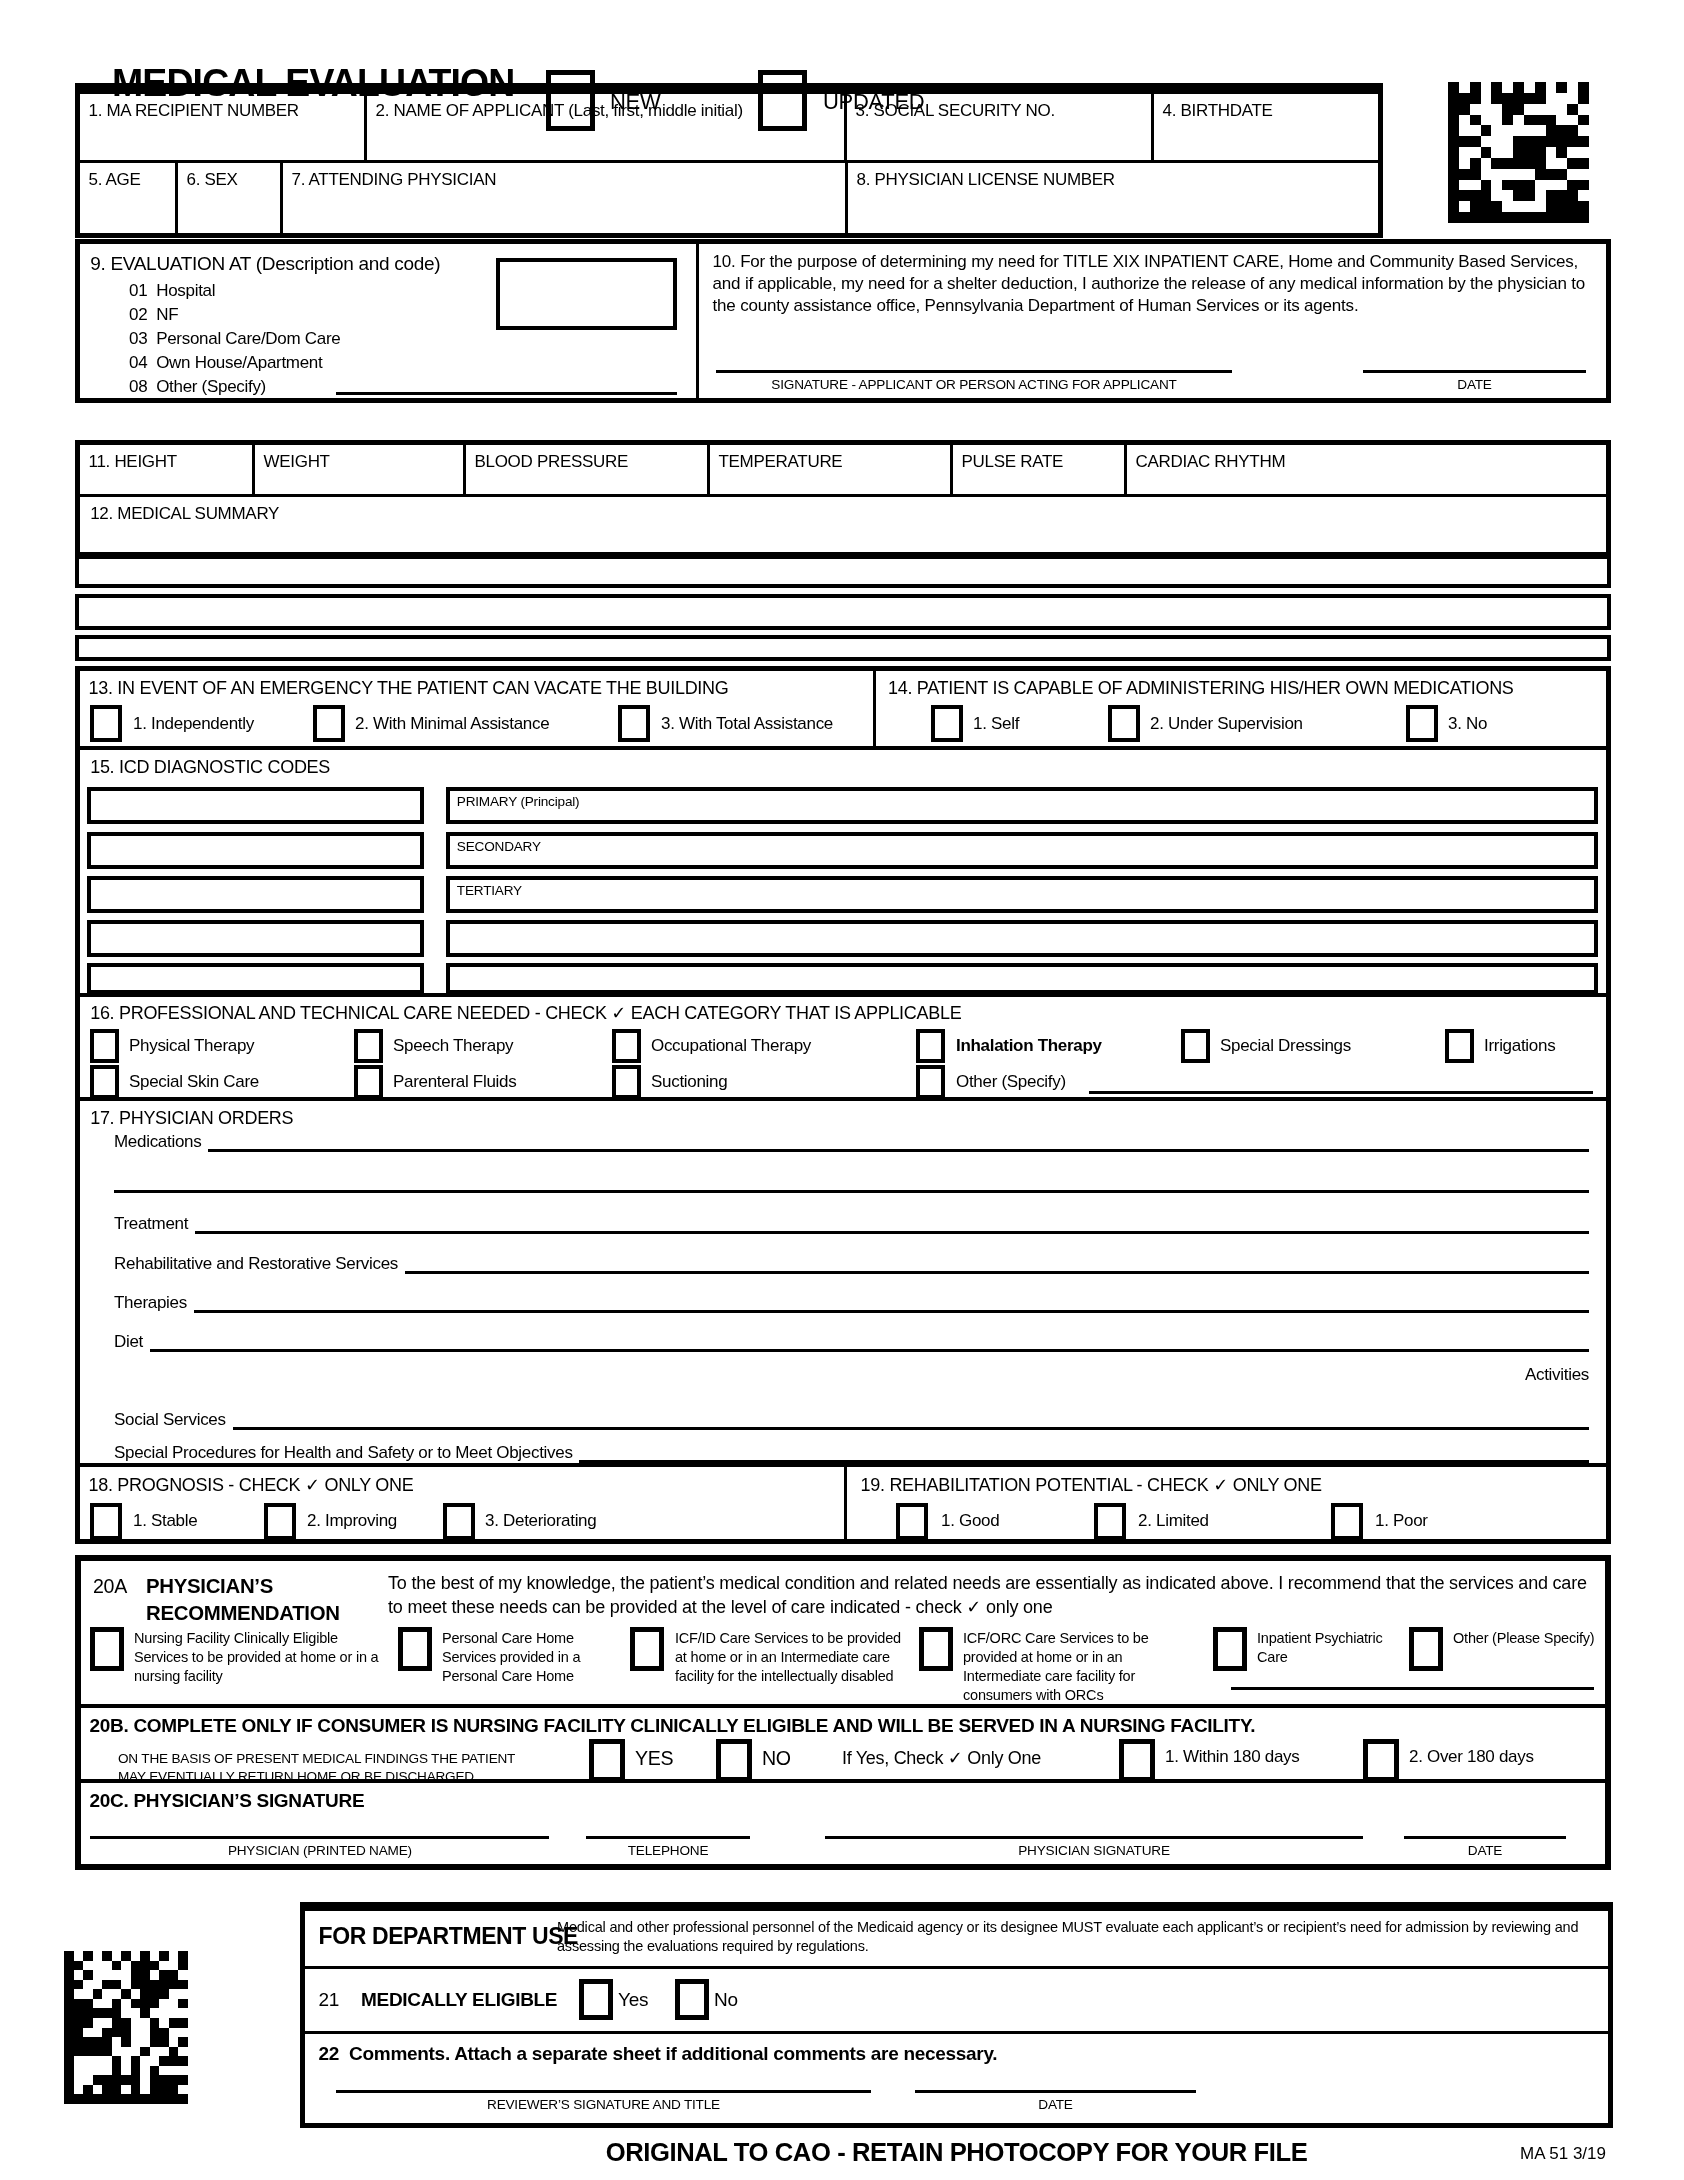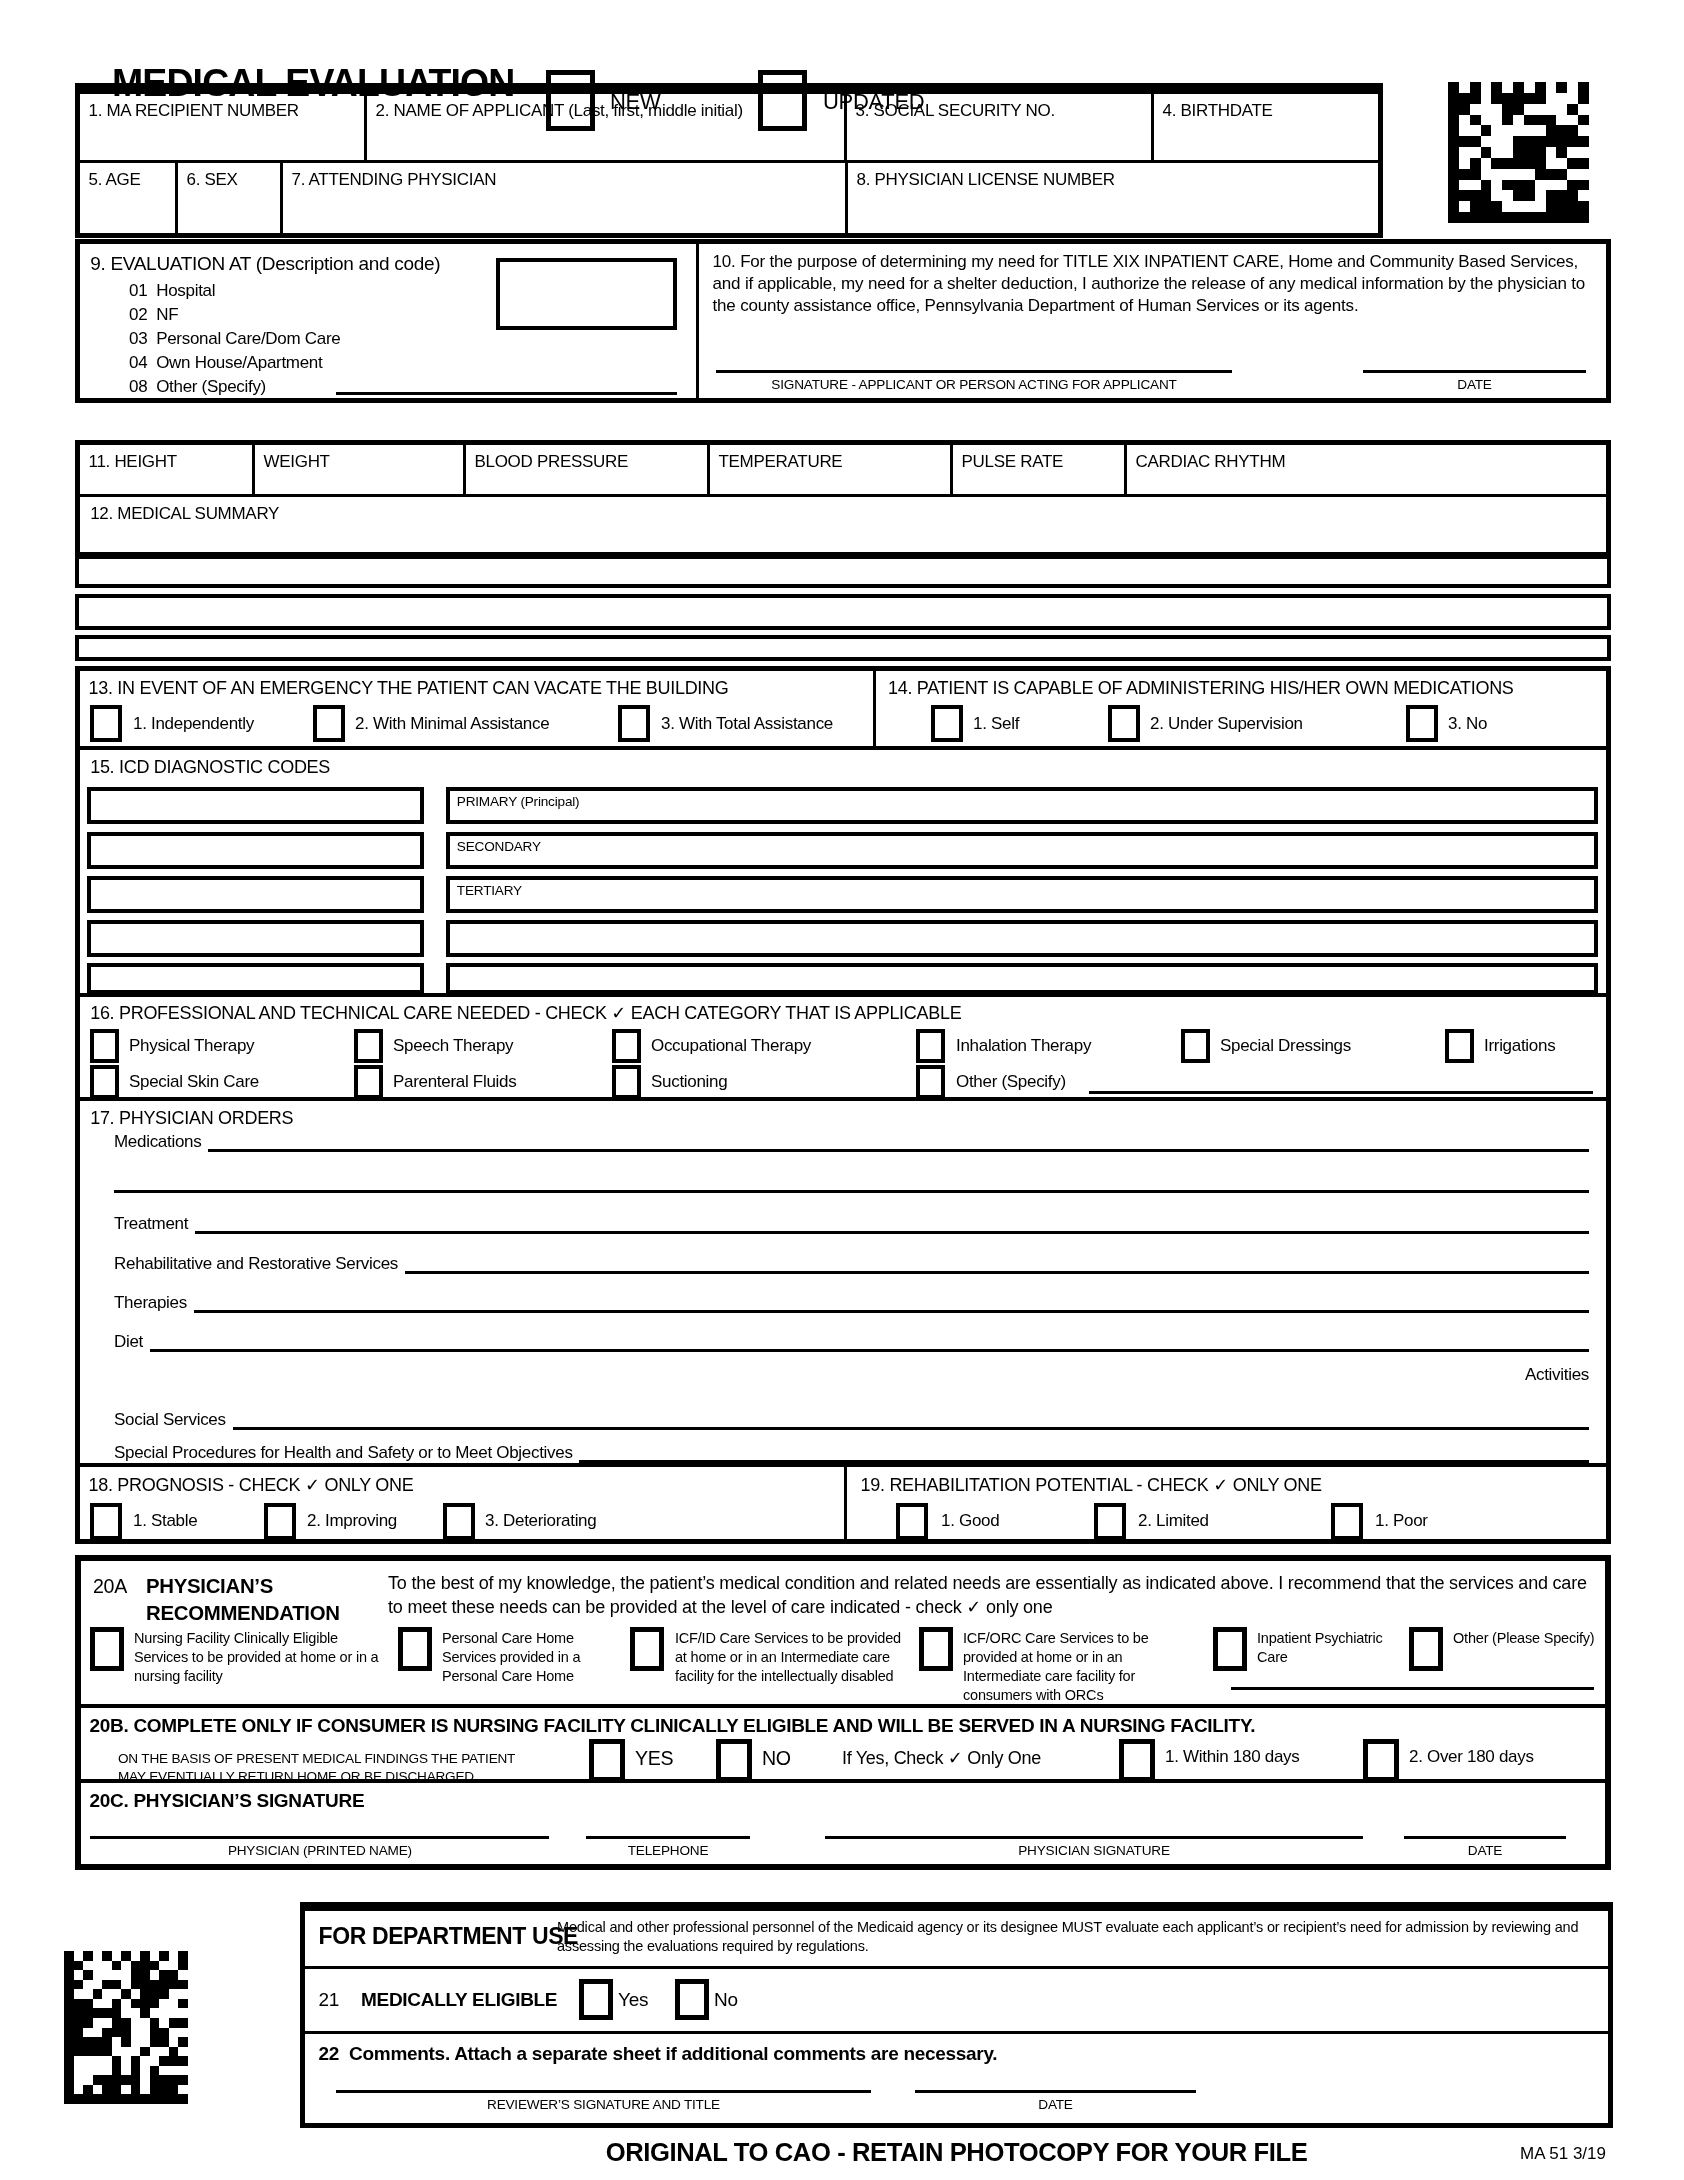--- a/index.html
+++ b/index.html
@@ -244,21 +244,21 @@
 
     <div class="sec t" style="height:104px;">
       <div class="abs lbl" style="left:10.2px;top:5.1px;font-size:18px;">16.  PROFESSIONAL AND TECHNICAL CARE NEEDED   - CHECK ✓ EACH CATEGORY THAT IS APPLICABLE</div>
       <span class="cb cb-sm abs" style="left:10.2px;top:32px;"></span>
       <div class="abs lbl" style="left:49px;top:39px;">Physical Therapy</div>
       <span class="cb cb-sm abs" style="left:274px;top:32px;"></span>
       <div class="abs lbl" style="left:313px;top:39px;">Speech Therapy</div>
       <span class="cb cb-sm abs" style="left:532px;top:32px;"></span>
       <div class="abs lbl" style="left:571px;top:39px;">Occupational Therapy</div>
       <span class="cb cb-sm abs" style="left:836px;top:32px;"></span>
-      <div class="abs lbl" style="left:876px;top:39px;">Inhalation Therapy</div>
+      <div class="abs lbl" style="left:876px;top:39px;font-weight:bold;">Inhalation Therapy</div>
       <span class="cb cb-sm abs" style="left:1101px;top:32px;"></span>
       <div class="abs lbl" style="left:1140px;top:39px;">Special Dressings</div>
       <span class="cb cb-sm abs" style="left:1365px;top:32px;"></span>
       <div class="abs lbl" style="left:1404px;top:39px;">Irrigations</div>
       <span class="cb cb-sm abs" style="left:10.2px;top:68px;"></span>
       <div class="abs lbl" style="left:49px;top:75px;">Special Skin Care</div>
       <span class="cb cb-sm abs" style="left:274px;top:68px;"></span>
       <div class="abs lbl" style="left:313px;top:75px;">Parenteral Fluids</div>
       <span class="cb cb-sm abs" style="left:532px;top:68px;"></span>
       <div class="abs lbl" style="left:571px;top:75px;">Suctioning</div>

